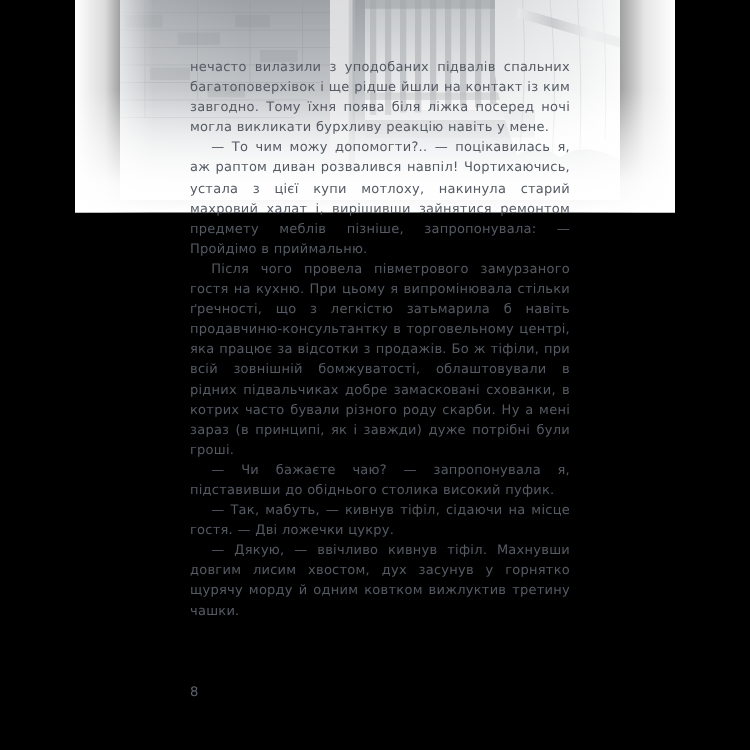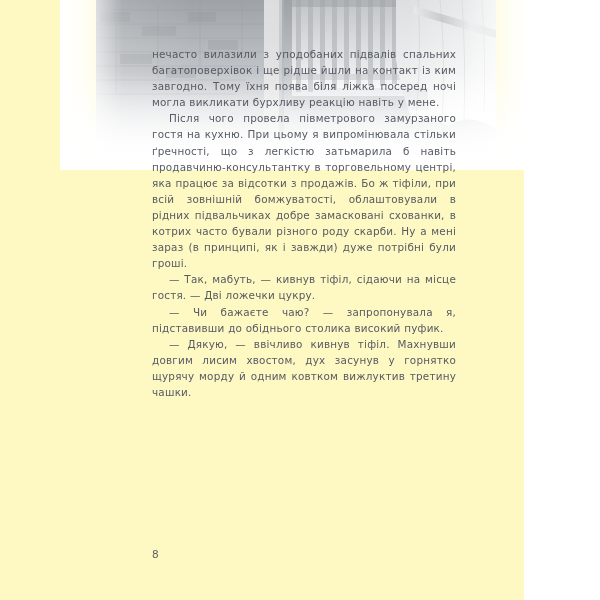--- a/index.html
+++ b/index.html
@@ -12,22 +12,22 @@
     height: 600px;
     overflow: hidden;
     font-family: "DejaVu Sans", sans-serif;
     position: relative;
   }
 
   
   .page {
     position: absolute;
     left: 0; top: 0;
-    width: 524px; height: 600px;
-    background: #fef9c3;
+    width: 600px; height: 600px;
+    background: #000000;
     overflow: hidden;
   }
 
   
   .header-art {
     position: absolute;
     left: 96px;
     top: 0;
     width: 400px;
     height: 160px;
@@ -166,21 +166,22 @@
 
       <path d="M318 6 L400 30 L400 38 L318 14 Z" fill="url(#pipeG)" opacity="0.75"></path>
 
       <rect x="196" y="88" width="136" height="22" fill="#c3c6c9" opacity="0.28"></rect>
     </svg>
   </div>
   <div class="art-fade"></div>
 
   <div class="text-column">
     <p class="para no-indent">нечасто вилазили з уподобаних підвалів спальних багатоповерхівок і ще рідше йшли на контакт із ким завгодно. Тому їхня поява біля ліжка посеред ночі могла викликати бурхливу реакцію навіть у мене.</p>
+    <p class="para">— То чим можу допомогти?.. — поцікавилась я, аж раптом диван розвалився навпіл! Чортихаючись, устала з цієї купи мотлоху, накинула старий махровий халат і, вирішивши зайнятися ремонтом предмету меблів пізніше, запропонувала: — Пройдімо в приймальню.</p>
     <p class="para">Після чого провела півметрового замурзаного гостя на кухню. При цьому я випромінювала стільки ґречності, що з легкістю затьмарила б навіть продавчиню-консультантку в торговельному центрі, яка працює за відсотки з продажів. Бо ж тіфіли, при всій зовнішній бомжуватості, облаштовували в рідних підвальчиках добре замасковані схованки, в котрих часто бували різного роду скарби. Ну а мені зараз (в принципі, як і завжди) дуже потрібні були гроші.</p>
+    <p class="para">— Чи бажаєте чаю? — запропонувала я, підставивши до обіднього столика високий пуфик.</p>
     <p class="para">— Так, мабуть, — кивнув тіфіл, сідаючи на місце гостя. — Дві ложечки цукру.</p>
-    <p class="para">— Чи бажаєте чаю? — запропонувала я, підставивши до обіднього столика високий пуфик.</p>
     <p class="para">— Дякую, — ввічливо кивнув тіфіл. Махнувши довгим лисим хвостом, дух засунув у горнятко щурячу морду й одним ковтком вижлуктив третину чашки.</p>
   </div>
 
   <div class="folio">8</div>
 
 </div>
 
 </body></html>

